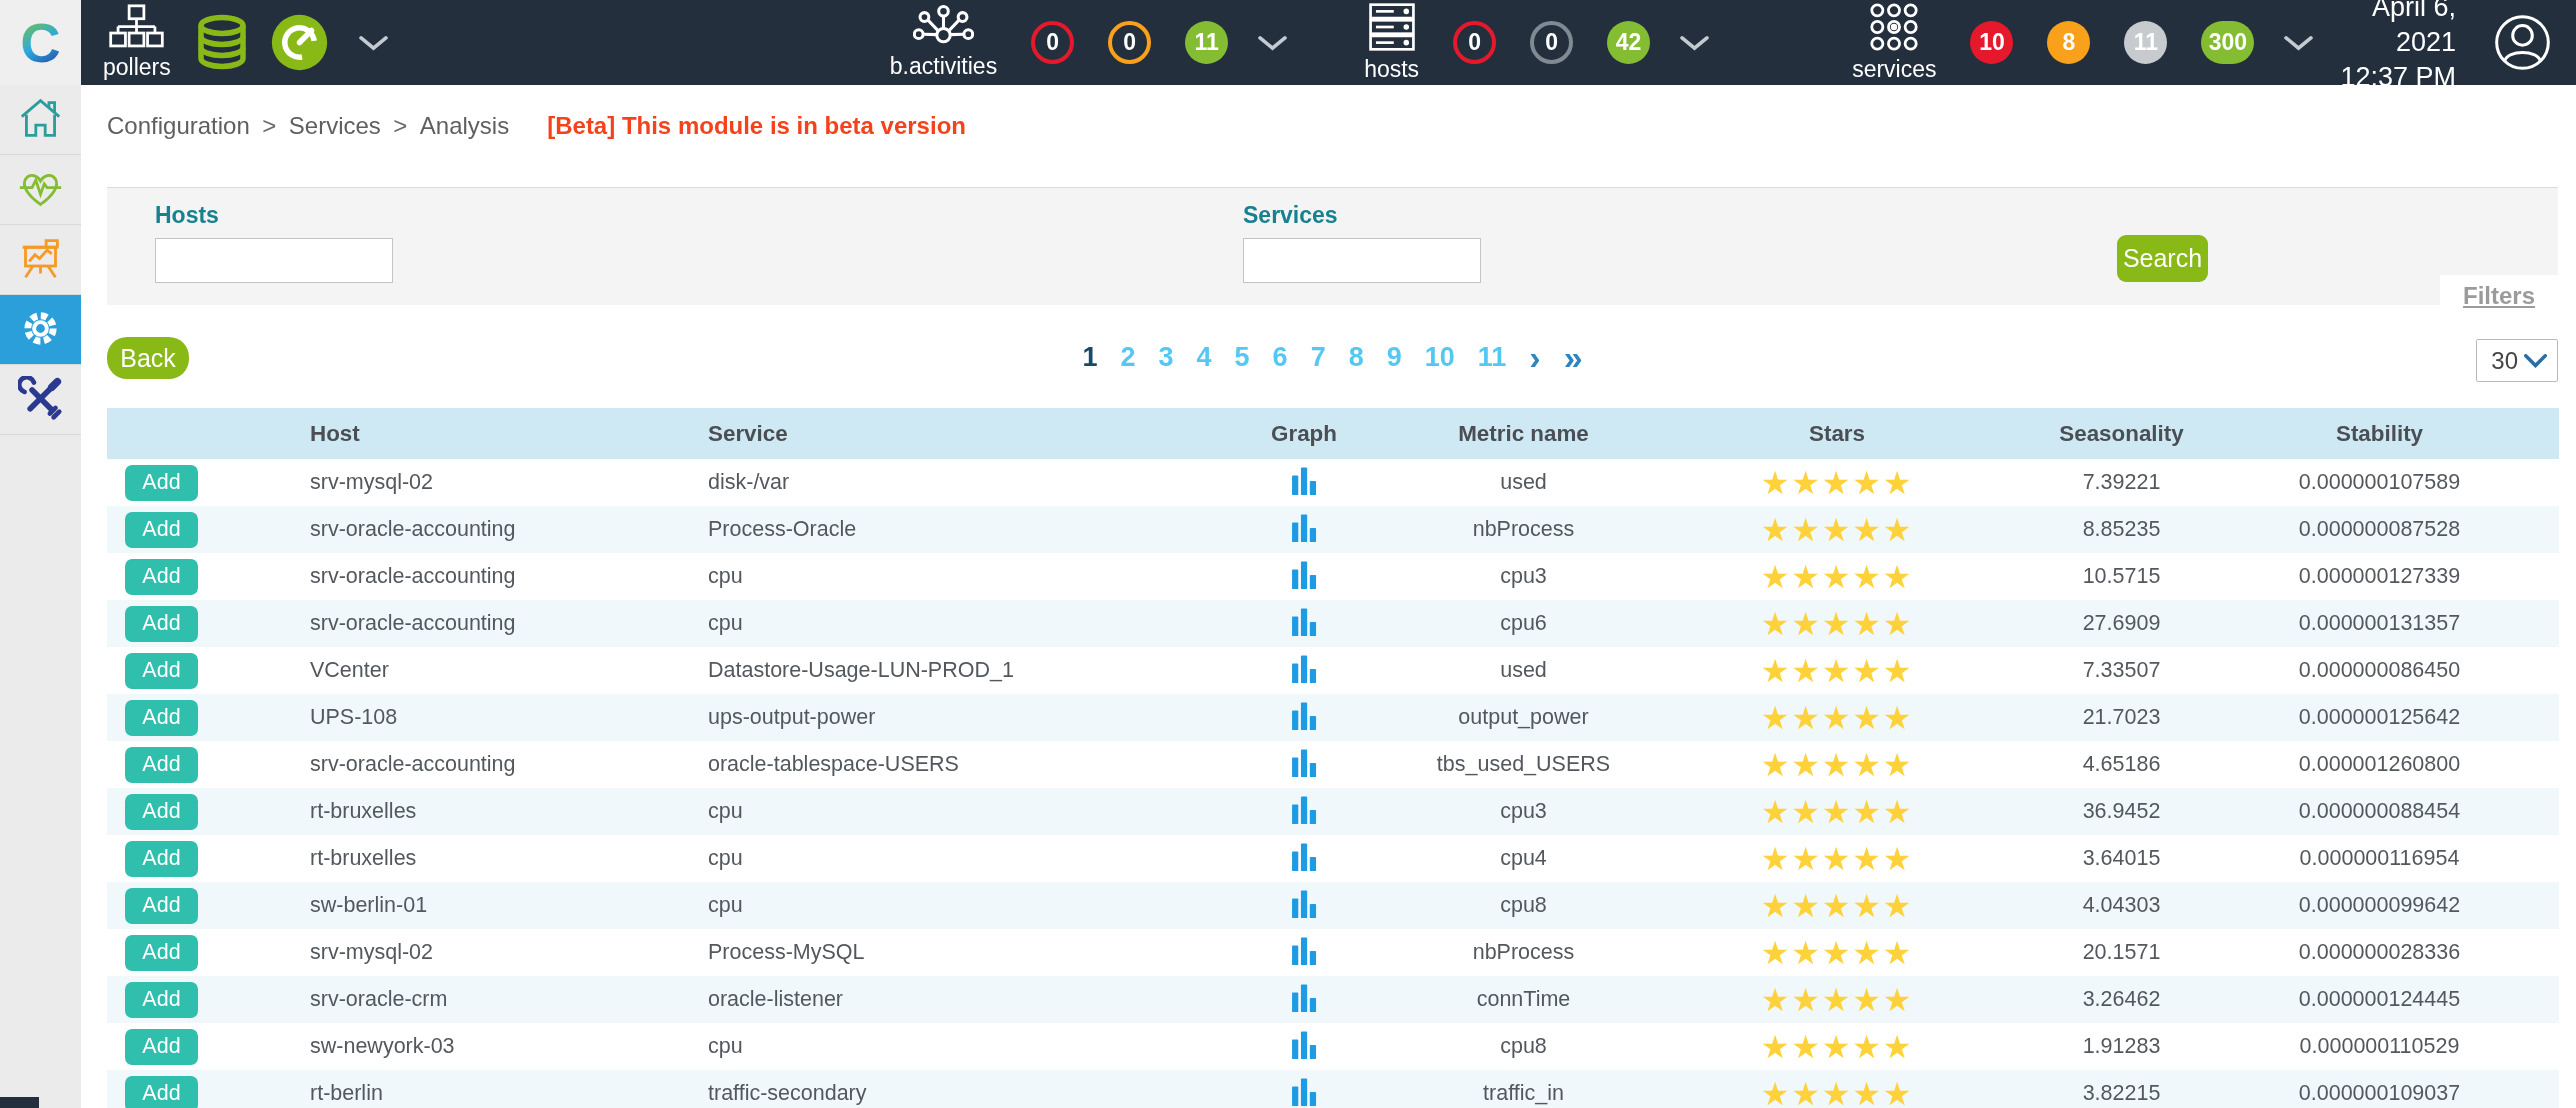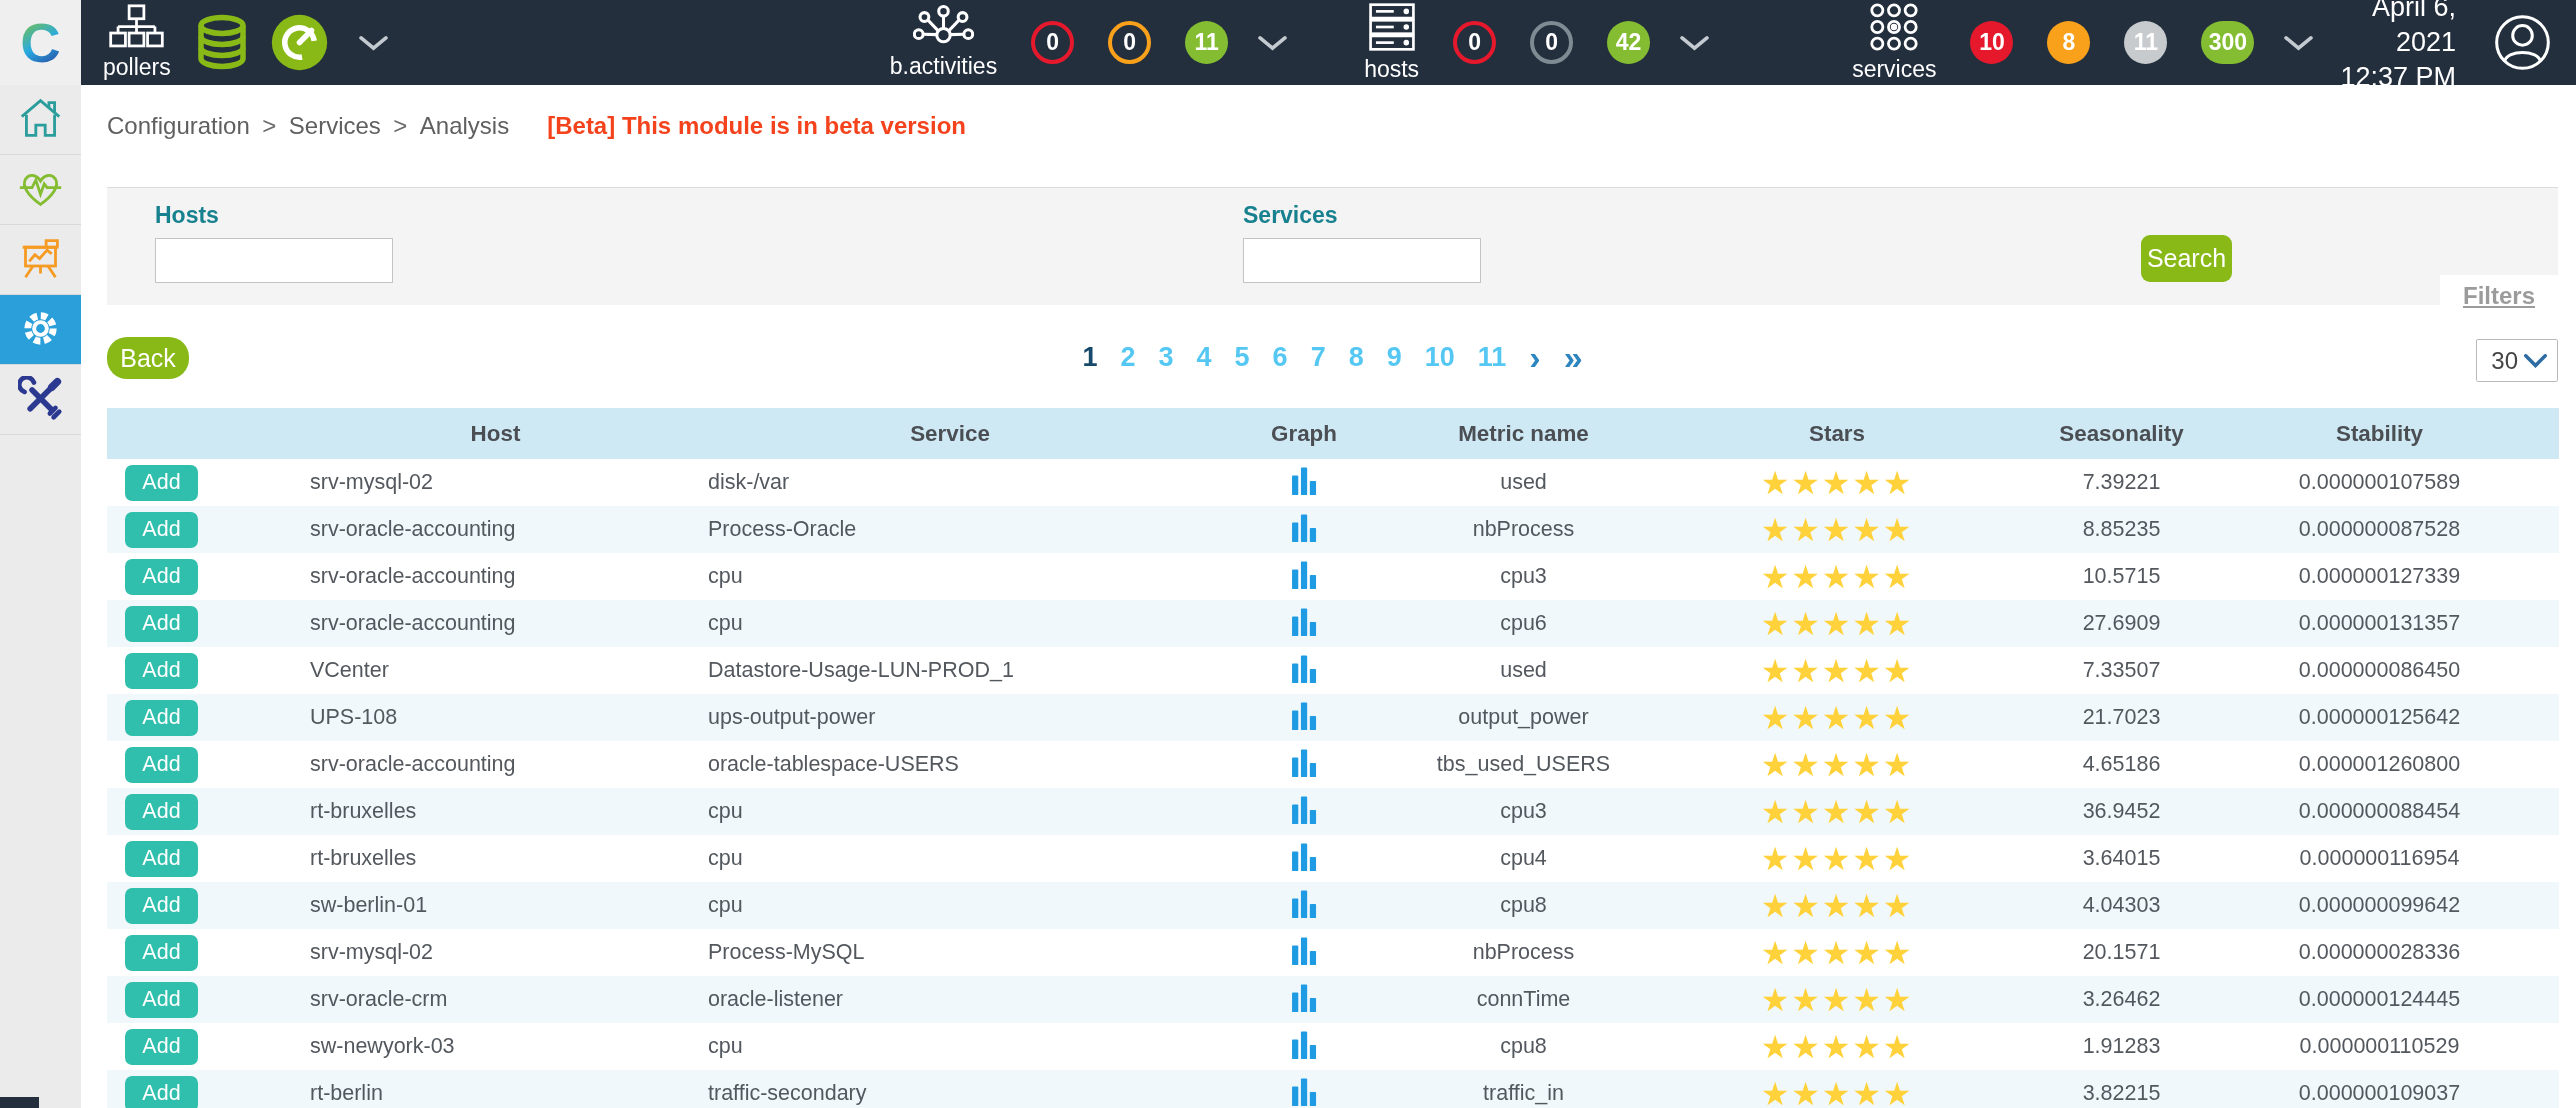--- a/index.html
+++ b/index.html
@@ -47,42 +47,42 @@
 
   .filter-panel { position:relative; margin-top:47px; height:118px; background:#f4f4f4;
                   border-top:0.9px solid #dcdcdc; }
   .filter-field { position:absolute; top:14.3px; }
   .filter-field.f-hosts { left:48px; }
   .filter-field.f-services { left:1136px; }
   .filter-label { font-size:23px; font-weight:bold; color:#17818f; }
   .filter-input { display:block; margin-top:9px; width:238px; height:45px; background:#fff;
                   border:1.8px solid #c3c3c3; font-size:23px; padding:0 10.7px; color:#333; }
   .search-btn { position:absolute; left:2010px; top:47px; width:91px; height:47px;
-                background:#88b917; border:none; border-radius:9px; color:#fff; font-size:25px; cursor:pointer;margin-left:24px; }
+                background:#88b917; border:none; border-radius:9px; color:#fff; font-size:25px; cursor:pointer; }
   .filters-tab { position:absolute; right:0; bottom:-14.3px; background:#fff; padding:7.2px 23px 9px 23px;
                  font-size:24px; font-weight:bold; color:#9b9b9b;text-decoration:underline; }
 
   .toolbar-row { position:relative; margin-top:32px; height:47px; }
   .back-btn { width:82px; height:42px; background:#88b917; border:none; border-radius:20px;
               color:#fff; font-size:25px; cursor:pointer; }
   .pagination { position:absolute; left:50%; top:5.4px; transform:translateX(-50%);
                 display:flex; align-items:center; gap:23px; font-weight:bold; font-size:27px; }
   .page { color:#55c7f3; cursor:pointer; }
   .page.active { color:#17496b; }
   .page-chevron { color:#2d86c0; font-size:34px; line-height:27px; cursor:pointer; }
   .select-wrap { position:absolute; right:0; top:1.8px; width:82px; height:43px; }
   .page-size { width:82px; height:43px; border:1.8px solid #b9b9b9; background:#fff; font-size:24px;
                color:#444; padding:0 0 0 14.3px; appearance:none; -webkit-appearance:none; border-radius:1.8px; }
   .select-chevron { position:absolute; right:10.7px; top:15px; pointer-events:none; }
 
   
   .analysis-table { margin-top:24px; width:2451px; border-collapse:collapse; table-layout:fixed; }
   .analysis-table thead th { background:#cee9f4; height:51px; font-size:22.4px; font-weight:bold;
                              color:#4b4f54; text-align:center; }
-  .analysis-table th.c-host, .analysis-table th.c-service { text-align:center; }
+  .analysis-table th.c-host, .analysis-table th.c-service { text-align:left; }
   .analysis-table th.c-host { padding-left:23px; }
   .analysis-table th.c-service { padding-left:27px; }
   .analysis-table td { height:47px; font-size:21.5px; color:#53585e; text-align:center; }
   .analysis-table td.c-host, .analysis-table td.c-service { text-align:left; }
   .analysis-table td.c-host { padding-left:23px; }
   .analysis-table td.c-service { padding-left:27px; }
   .analysis-table tbody tr:nth-child(even) { background:#f0f8fc; }
   .add-btn { width:73px; height:36px; background:#30bfad; border:none; border-radius:7.2px;
              color:#fff; font-size:21.5px; cursor:pointer; }
   td.c-add { padding-left:18px; text-align:left; }

